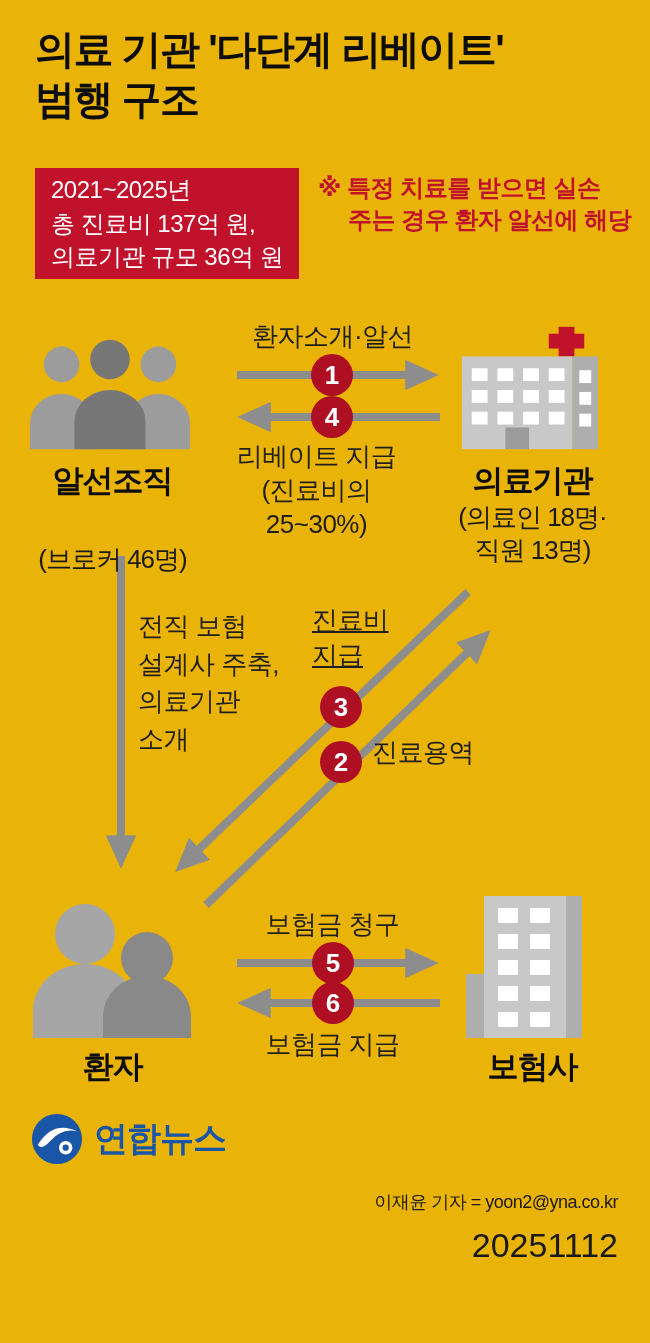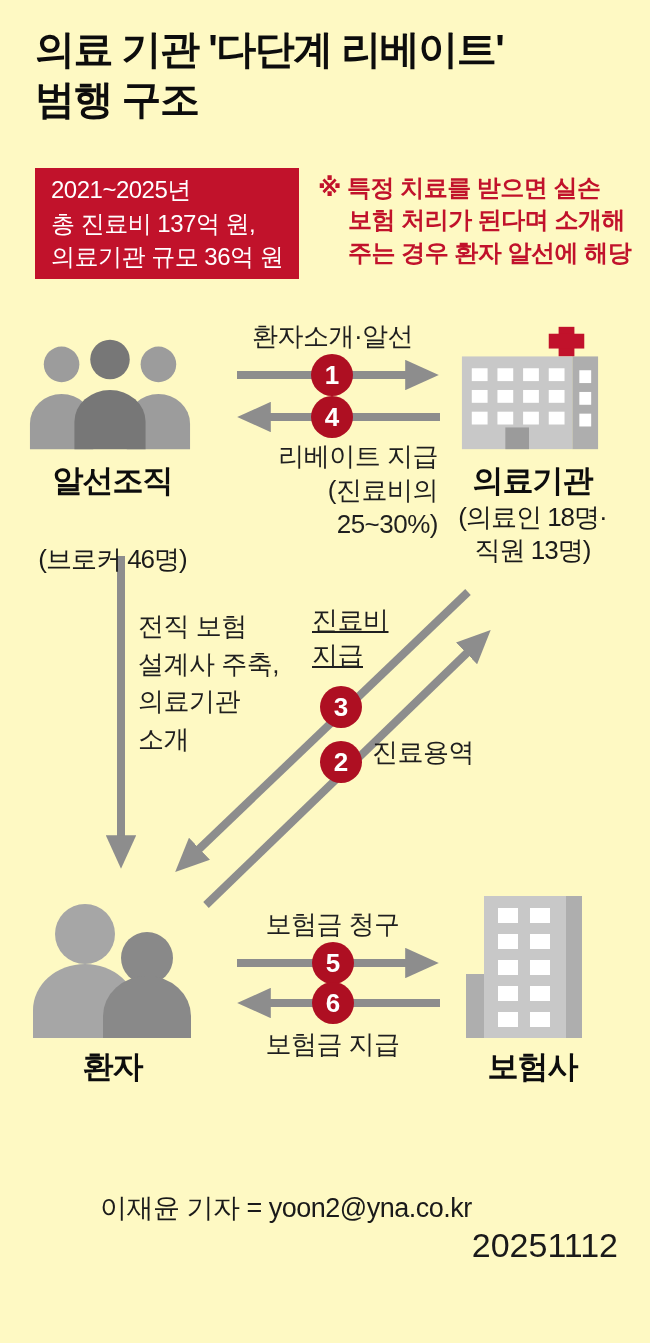--- a/index.html
+++ b/index.html
@@ -3,21 +3,21 @@
 <meta charset="utf-8">
 <style>
   :root{
     --red:#c1122b;
     --circle-red:#ae0f22;
     --arrow-gray:#8d8d8d;
     --logo-blue:#1a56a7;
   }
   *{margin:0;padding:0;box-sizing:border-box;}
   body{background:#ffffff;font-family:"Liberation Sans","DejaVu Sans",sans-serif;color:#111;}
-  .canvas{position:relative;width:650px;height:1343px;background:#fef9c3;overflow:hidden;}
+  .canvas{position:relative;width:650px;height:1343px;background:#eab308;overflow:hidden;}
   .abs{position:absolute;}
   .title{left:35px;top:24px;font-size:40px;font-weight:800;line-height:1.25;letter-spacing:-1.5px;color:#0d0d0d;}
   .stat-box{left:35px;top:168px;background:var(--red);color:#fff;font-size:24px;font-weight:400;line-height:1.4;padding:5px 16px;letter-spacing:-0.5px;}
   .note{left:318px;top:172px;color:var(--red);font-size:24px;font-weight:700;line-height:1.35;letter-spacing:-0.5px;}
   .note .indent{padding-left:30px;}
   .arrows{left:0;top:0;pointer-events:none;}
   .arrow-line{stroke:var(--arrow-gray);stroke-width:8;}
   .arrow-head{fill:var(--arrow-gray);}
   .node-label{font-size:31px;font-weight:800;text-align:center;width:215px;letter-spacing:-1px;color:#0d0d0d;}
   .node-sub{font-size:26px;text-align:center;width:215px;letter-spacing:-1px;color:#1a1a1a;}
@@ -29,42 +29,41 @@
   .sil-mid{fill:#898989;}
   .pat-light{fill:#a6a6a6;}
   .bld-main{fill:#c8c8c8;}
   .bld-dark{fill:#aeaeae;}
   .bld-win{fill:#ffffff;}
   .bld-door{fill:#9b9b9b;}
   .cross{fill:var(--red);}
   .logo-row{left:30px;top:1112px;display:flex;align-items:center;gap:10px;}
   .logo-text{font-size:34px;font-weight:800;color:var(--logo-blue);letter-spacing:-1px;}
   .source{left:330px;top:1128px;width:288px;text-align:right;font-size:27px;letter-spacing:-0.5px;color:#1a1a1a;}
-  .byline{left:100px;top:1190px;width:518px;text-align:left;font-size:27px;letter-spacing:-0.5px;color:#1a1a1a;}
+  .byline{left:100px;top:1190px;width:518px;text-align:right;font-size:18px;letter-spacing:-0.5px;color:#1a1a1a;}
   .date{left:100px;top:1226px;width:518px;text-align:right;font-size:34px;color:#1a1a1a;}
 </style>
 </head>
 <body>
 
 <div class="canvas">
 
   <div class="abs title">
     <div>의료 기관 '다단계 리베이트'</div>
     <div>범행 구조</div>
   </div>
 
   <div class="abs stat-box">
     <div>2021~2025년</div>
     <div>총 진료비 137억 원,</div>
     <div>의료기관 규모 36억 원</div>
   </div>
 
   <div class="abs note">
     <div>※ 특정 치료를 받으면 실손</div>
-    <div class="indent">보험 처리가 된다며 소개해</div>
     <div class="indent">주는 경우 환자 알선에 해당</div>
   </div>
 
   <svg class="abs arrows" width="650" height="1343" viewBox="0 0 650 1343">
     <defs>
       <marker id="ah" markerWidth="4.2" markerHeight="3.8" refX="0.6" refY="1.9" orient="auto">
         <path class="arrow-head" d="M0,0 L4.2,1.9 L0,3.8 Z"></path>
       </marker>
     </defs>
     <line class="arrow-line" x1="237" y1="375" x2="410" y2="375" marker-end="url(#ah)"></line>
@@ -148,21 +147,21 @@
 
   <div class="abs node-label" style="left:425px;top:460px;">의료기관</div>
   <div class="abs node-sub" style="left:425px;top:500px;">(의료인 18명·</div>
   <div class="abs node-sub" style="left:425px;top:533px;">직원 13명)</div>
 
   <div class="abs node-label" style="left:5px;top:1046px;">환자</div>
   <div class="abs node-label" style="left:425px;top:1046px;">보험사</div>
 
   <div class="abs flow-label center" style="left:225px;top:320px;">환자소개·알선</div>
 
-  <div class="abs flow-label center" style="left:223px;top:440px;text-align:right;">
+  <div class="abs flow-label center" style="left:209px;top:440px;">
     <div>리베이트 지급</div>
     <div>(진료비의</div>
     <div>25~30%)</div>
   </div>
 
   <div class="abs flow-label" style="left:138px;top:608px;line-height:1.45;">
     <div>전직 보험</div>
     <div>설계사 주축,</div>
     <div>의료기관</div>
     <div>소개</div>
@@ -192,17 +191,26 @@
   <div class="abs circle" style="left:341px;top:762px;">
       <span>2</span>
     </div>
   <div class="abs circle" style="left:333px;top:963px;">
       <span>5</span>
     </div>
   <div class="abs circle" style="left:333px;top:1003px;">
       <span>6</span>
     </div>
 
+  <div class="abs logo-row">
+    <svg width="54" height="54" viewBox="0 0 56 56">
+      <circle cx="28" cy="28" r="26" fill="#1a56a7"></circle>
+      <path d="M8 34 Q24 8 49 20 Q33 16 21 30 Q12 40 8 34 Z" fill="#ffffff"></path>
+      <circle cx="37" cy="37" r="7" fill="#ffffff"></circle>
+      <circle cx="37" cy="37" r="3.2" fill="#1a56a7"></circle>
+    </svg>
+    <span class="logo-text">연합뉴스</span>
+  </div>
 
   <div class="abs byline">이재윤 기자 = yoon2@yna.co.kr</div>
   <div class="abs date">20251112</div>
 
 </div>
 
 </body></html>

